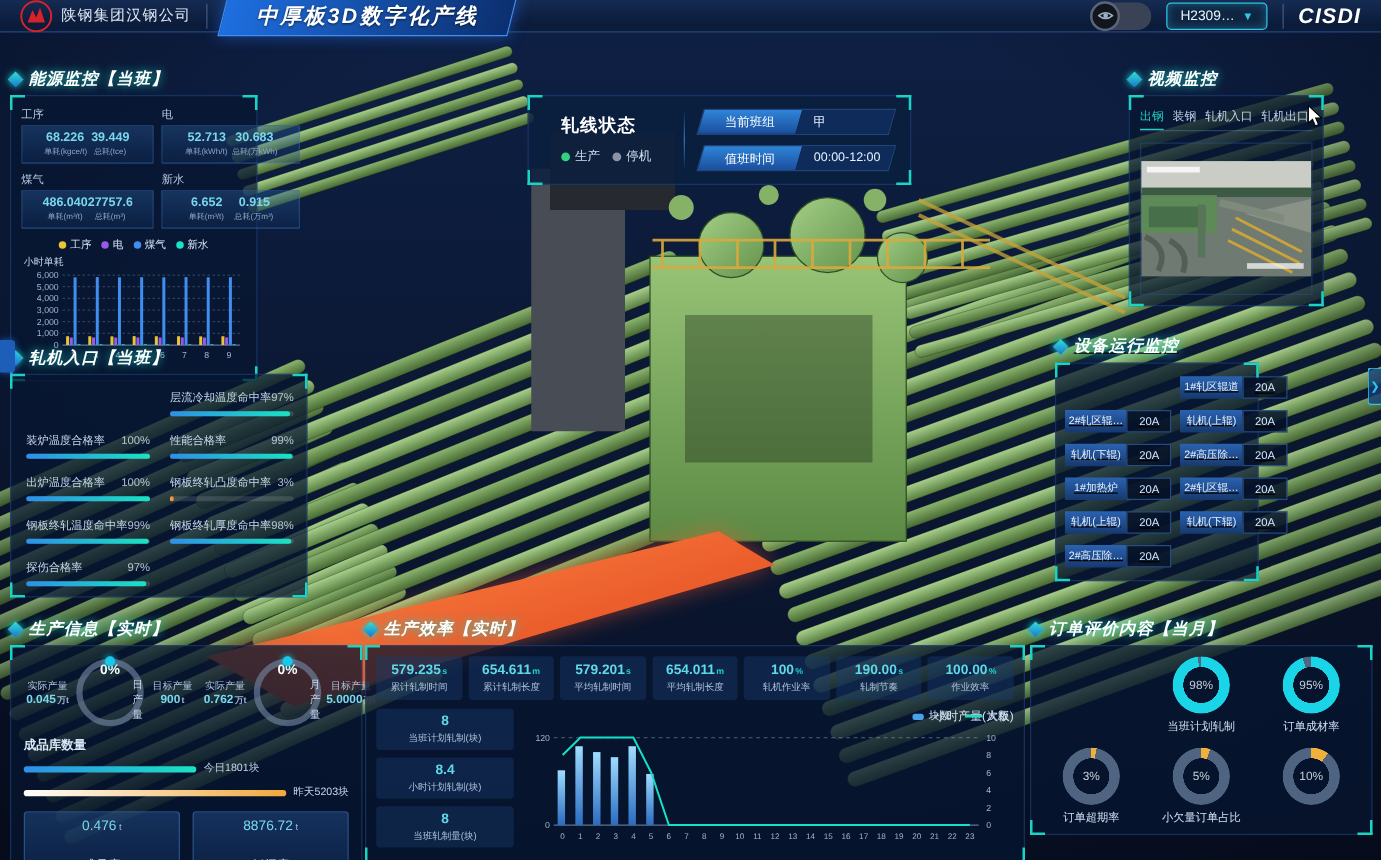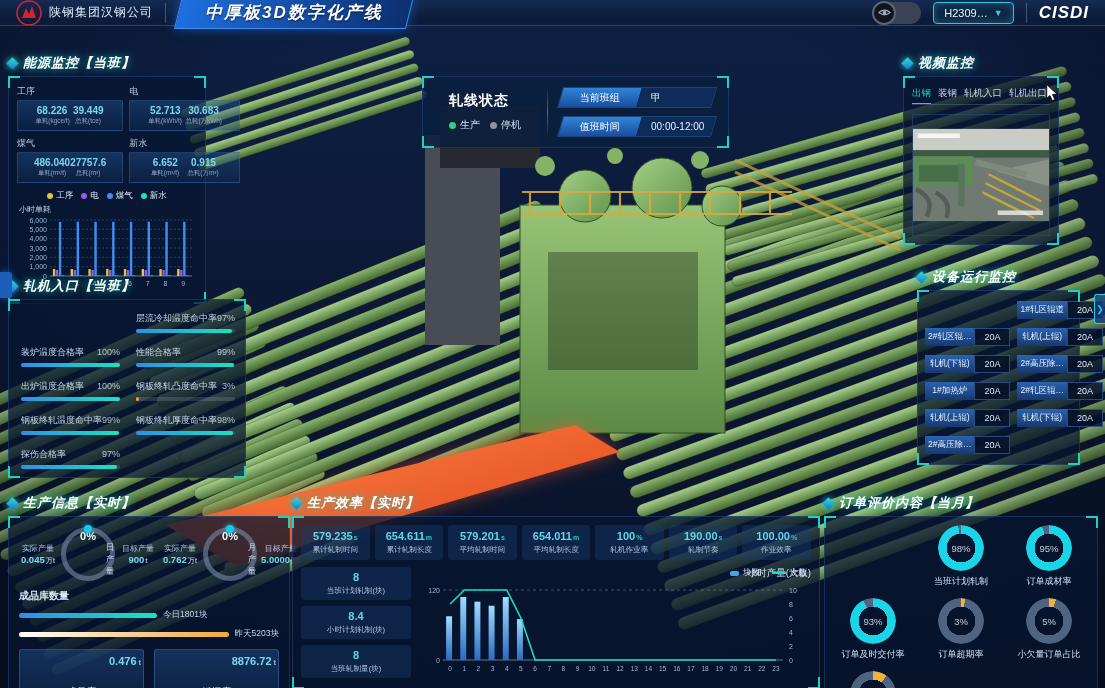--- a/index.html
+++ b/index.html
@@ -92,21 +92,21 @@
   .video{left:903px;top:54px;width:156px;}
   .video .box{padding:10px 8px 8px;}
   .vtabs{display:flex;gap:7px;border-bottom:1px solid rgba(120,160,210,.3);
     padding-bottom:4px;overflow:hidden;white-space:nowrap;}
   .vtab{font-size:9.5px;color:#c2d2e6;cursor:pointer;position:relative;flex:none;}
   .vtab.on{color:#19d3c5;}
   .vtab.on::after{content:'';position:absolute;left:0;right:0;bottom:-5px;height:2px;background:#19d3c5;}
   .vthumb{margin-top:9px;width:100%;height:122px;display:block;border:1px solid rgba(40,80,140,.5);}
 
   
-  .devices{left:917px;top:268px;width:163px;}
+  .devices{left:844px;top:268px;width:163px;text-decoration:underline;}
   .devices .box{padding:10px 7px;display:grid;grid-template-columns:1fr 1fr;gap:9px 7px;}
   .d-cell{display:flex;cursor:pointer;}
   .d-name{flex:1;background:linear-gradient(180deg,#2a62b0,#16396e);color:#e8f2ff;font-size:8.5px;
     padding:3px 3px;white-space:nowrap;overflow:hidden;text-overflow:ellipsis;text-align:center;}
   .d-val{width:36px;background:rgba(6,18,40,.85);border:1px solid rgba(70,130,210,.5);
     color:#d6e8ff;font-size:9px;display:flex;align-items:center;justify-content:center;}
   .edge-right{position:absolute;left:1094px;top:294px;z-index:25;width:11px;height:30px;
     background:rgba(20,60,120,.8);border:1px solid #2fc8e8;border-right:none;color:#2fc8e8;
     font-size:9px;display:flex;align-items:center;justify-content:center;cursor:pointer;border-radius:3px 0 0 3px;}
   .edge-left{position:absolute;left:0;top:272px;z-index:25;width:12px;height:26px;
@@ -130,21 +130,21 @@
   .g-name{font-size:8.5px;color:#c9dbf0;margin-left:44px;}
   .inv-label{font-size:10px;font-weight:bold;color:#d9e8f7;margin:8px 0 6px;}
   .inv-row{display:flex;align-items:center;gap:6px;margin-bottom:7px;}
   .inv-bar{height:5px;border-radius:2.5px;}
   .inv-bar.today{background:linear-gradient(90deg,#2e8fe8,#19e3c2);}
   .inv-bar.yest{background:linear-gradient(90deg,#ffffff,#f0a93c);}
   .inv-text{font-size:8.5px;color:#c3d6ea;white-space:nowrap;}
   .inv-boxes{display:flex;gap:10px;margin-top:9px;}
   .inv-box{flex:1;background:linear-gradient(180deg,rgba(35,80,140,.5),rgba(16,42,86,.5));
     border:1px solid rgba(80,140,220,.4);border-radius:3px;text-align:center;padding:5px 2px;}
-  .inv-bv{font-size:11px;font-weight:bold;color:#79d8ef;text-align:right;}
+  .inv-bv{font-size:11px;font-weight:normal;color:#79d8ef;}
   .inv-bv i{font-style:normal;font-size:7.5px;color:#9fb6d4;margin-left:2px;}
   .inv-bl{font-size:10px;color:#c9dbf0;margin-top:18px;}
 
   
   .efficiency{left:292px;top:494px;width:528px;}
   .efficiency .box{padding:8px 8px 4px;}
   .e-stats{display:flex;gap:5px;}
   .e-tile{flex:1;background:rgba(25,60,110,.42);border-radius:3px;text-align:center;
     padding:5px 1px;overflow:hidden;}
   .e-val{font-size:11px;font-weight:bold;color:#5fd8e8;white-space:nowrap;}
@@ -867,27 +867,20 @@
         </div>
       <div class="o-cell">
           <div class="donut-wrap">
             <div class="donut-ring" style="background: conic-gradient(rgb(26, 212, 232) 95%, rgba(93, 115, 144, 0.85) 0deg);"></div>
             <div class="donut-val">95%</div>
           </div>
           <div class="o-label">订单成材率</div>
         </div>
       <div class="o-cell">
           <div class="donut-wrap">
-            <div class="donut-ring" style="background: conic-gradient(rgb(26, 212, 232) 93%, rgba(93, 115, 144, 0.85) 0deg);"></div>
-            <div class="donut-val">93%</div>
-          </div>
-          <div class="o-label">订单及时交付率</div>
-        </div>
-      <div class="o-cell">
-          <div class="donut-wrap">
             <div class="donut-ring" style="background: conic-gradient(rgb(240, 177, 60) 3%, rgba(93, 115, 144, 0.85) 0deg);"></div>
             <div class="donut-val">3%</div>
           </div>
           <div class="o-label">订单超期率</div>
         </div>
       <div class="o-cell">
           <div class="donut-wrap">
             <div class="donut-ring" style="background: conic-gradient(rgb(240, 177, 60) 5%, rgba(93, 115, 144, 0.85) 0deg);"></div>
             <div class="donut-val">5%</div>
           </div>

